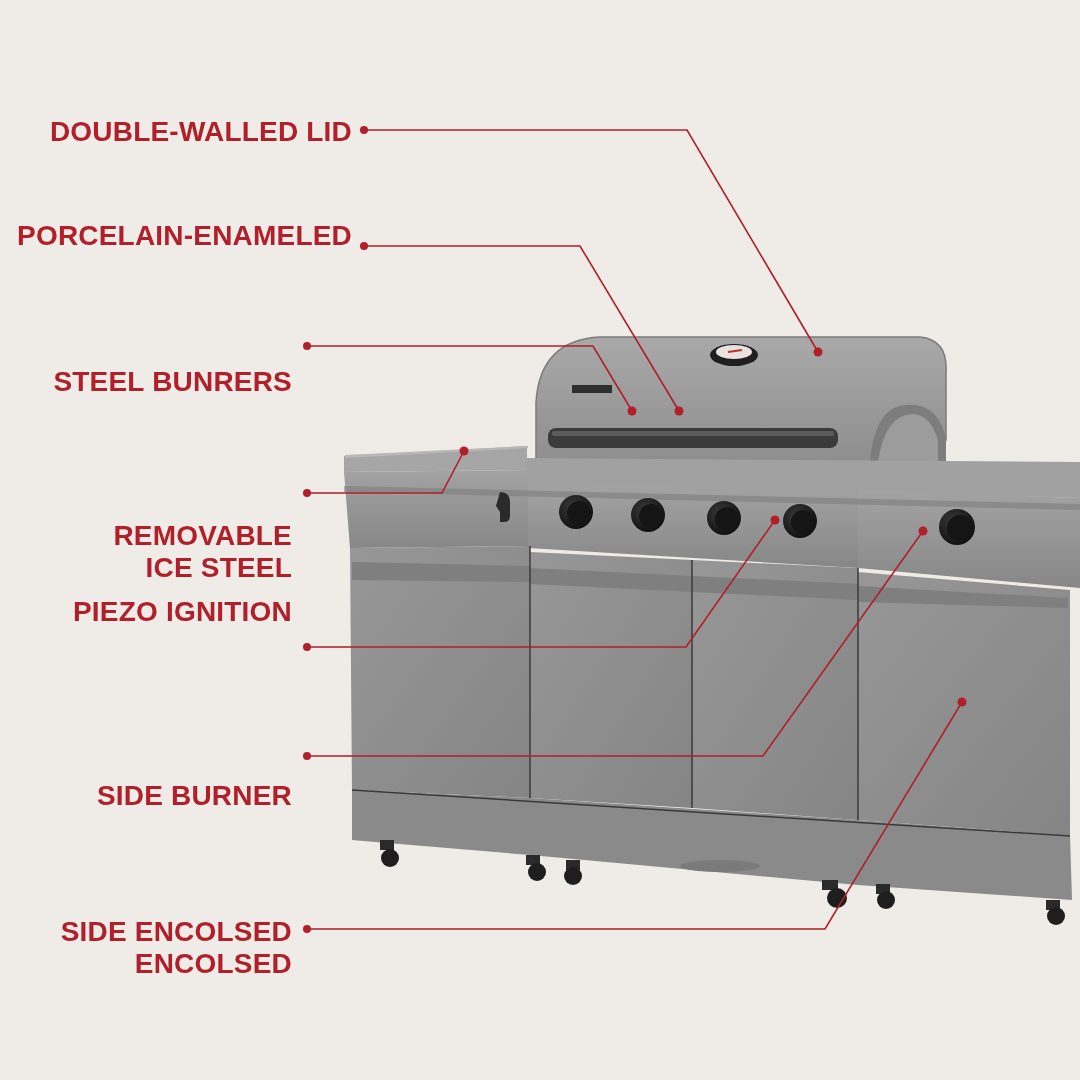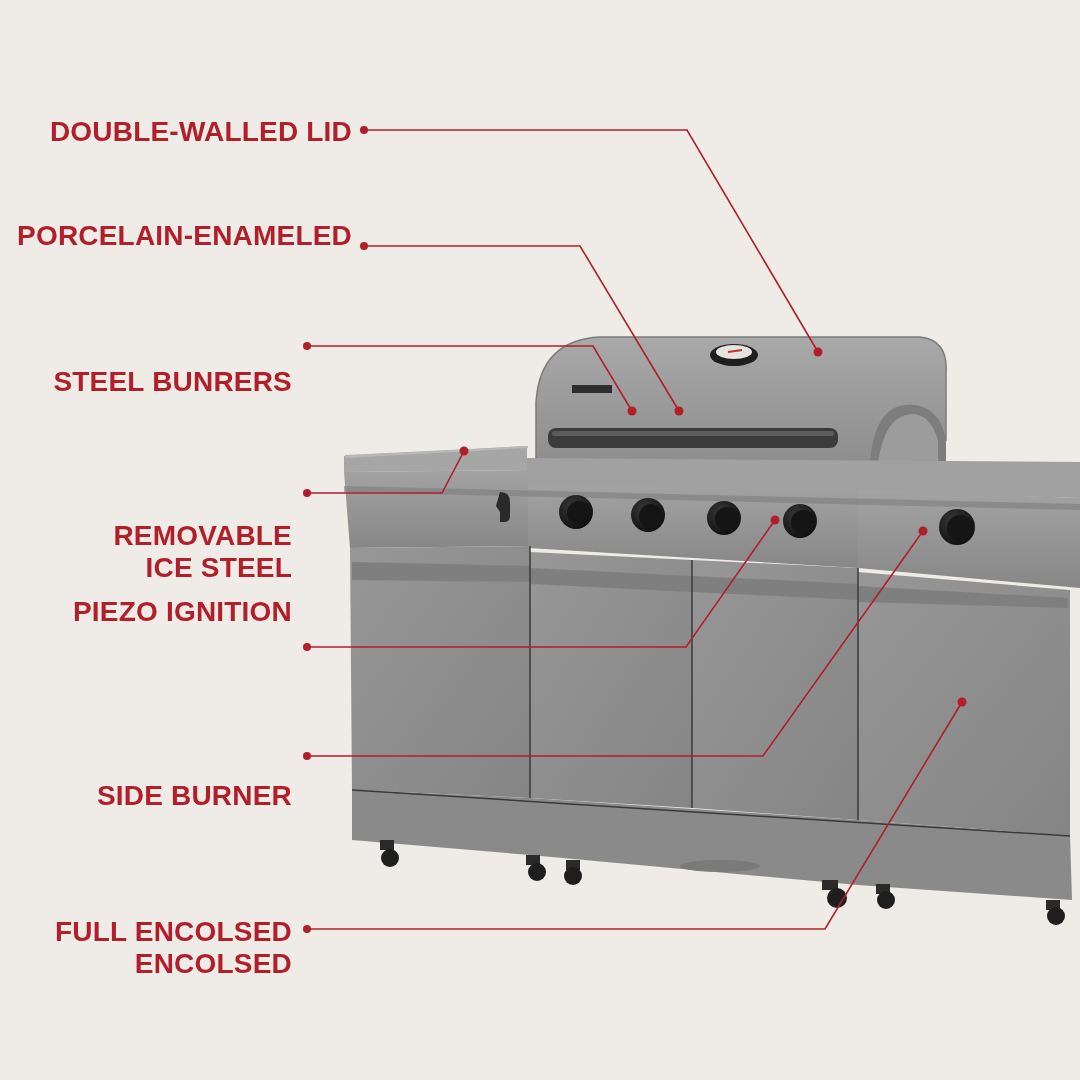--- a/index.html
+++ b/index.html
@@ -167,15 +167,15 @@
   <span>REMOVABLE</span>
   <span>ICE STEEL</span>
 </div>
 <div class="label" style="right:788px; top:596px;">
   <span>PIEZO IGNITION</span>
 </div>
 <div class="label" style="right:788px; top:780px;text-align:right;">
   <span>SIDE BURNER</span>
 </div>
 <div class="label" style="right:788px; top:916px;">
-  <span>FULL ENCOLSED</span>
+  <span>SIDE ENCOLSED</span>
   <span>ENCOLSED</span>
 </div>
 
 </body></html>

